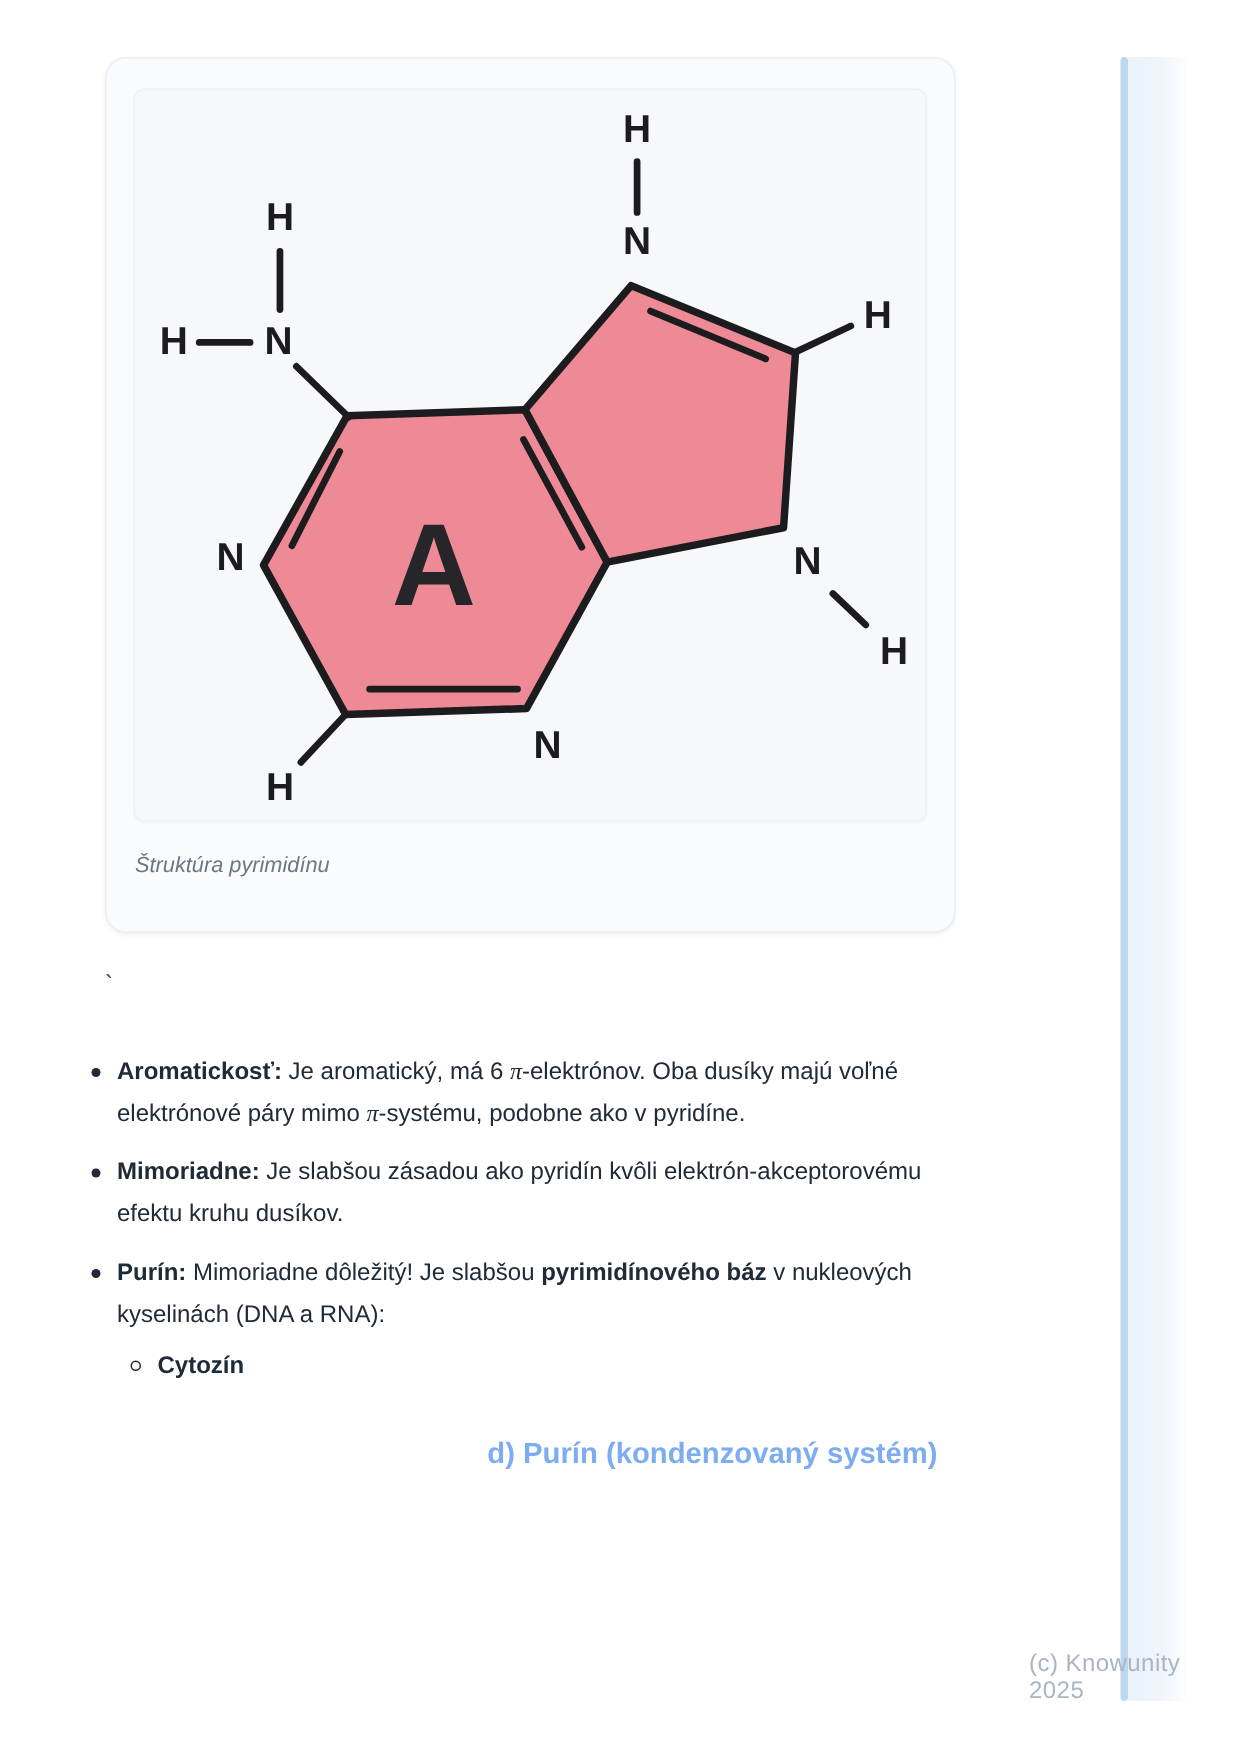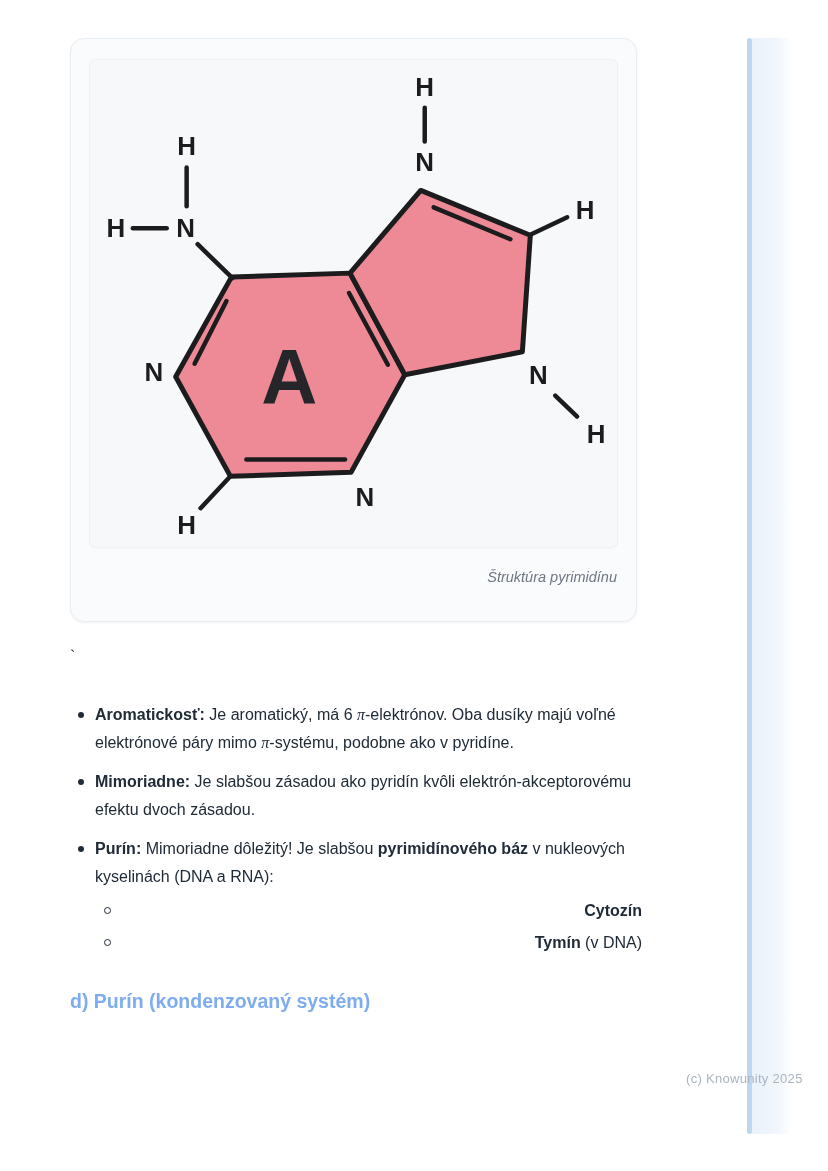--- a/index.html
+++ b/index.html
@@ -15,66 +15,66 @@
     box-sizing:border-box; background:#fafbfd;
     border:1px solid #e8edf3; border-radius:14px;
     padding:21px 19px; box-shadow:0 1px 3px rgba(16,24,40,.05);
   }
   .figure {
     width:527px; height:487px; background:#f7f8f9; border-radius:6px;
     box-shadow:0 0 0 1px #eef1f5, 0 1px 3px rgba(16,24,40,.05);
   }
   .figure svg { display:block; width:100%; height:100%; }
   .caption {
-    margin-top:22px; text-align:right; font-style:italic;
+    margin-top:22px; text-align:left; font-style:italic;
     font-size:14.5px; color:#6e7681;
   }
 
   .ring { stroke-width:5; stroke-linejoin:round; }
   .bond { stroke:#1c1c1e; stroke-width:4.5; stroke-linecap:round; }
   .atom {
     font-family:"Liberation Sans", sans-serif; font-weight:700;
     font-size:26px; fill:#1c1c1e; text-anchor:middle;
   }
   .ring-letter {
     font-family:"Liberation Sans", sans-serif; font-weight:700;
     font-size:78px; fill:#26262a; text-anchor:middle;
   }
 
   
   .stray {
     position:absolute; left:70px; top:648px; font-size:16px; color:#3a4452;
   }
   .content {
-    position:absolute; left:70px; top:701px; width:572px;
+    position:absolute; left:53px; top:701px; width:572px;
     font-size:16px; line-height:28px; color:#202b38;
   }
   .content b { font-weight:700; }
   ul.blist { list-style:none; margin:0; padding:0 0 0 25px; }
   ul.blist > li { position:relative; margin:0 0 11px 0; }
   ul.blist > li::before {
     content:""; position:absolute; left:-17px; top:11px;
     width:6px; height:6px; border-radius:50%; background:#202b38;
   }
   ul.sublist { list-style:none; margin:6px 0 0 0; padding:0 0 0 27px; }
-  ul.sublist > li { position:relative; margin:0 0 4px 0;text-align:right; }
+  ul.sublist > li { position:relative; margin:0 0 4px 0; }
   ul.sublist > li::before {
     content:""; position:absolute; left:-18px; top:10px;
     width:5px; height:5px; border-radius:50%;
     border:1.5px solid #202b38; background:transparent;
   }
   .pi { font-family:"Liberation Serif", serif; font-style:italic; }
   h3.section {
     margin:30px 0 18px 0; font-size:19.5px; font-weight:700; color:#7dacf0;
   }
 
   
   .footer {
-    position:absolute; left:686px; top:1071px; z-index:3;
-    font-size:13px; color:#a9b5c3; letter-spacing:.3px;
+    position:absolute; left:686px; top:1101px; z-index:3;
+    font-size:16px; color:#a9b5c3; letter-spacing:.3px;
   }
   .scroll-track {
     position:absolute; left:752px; top:38px; width:39px; height:1096px; z-index:1;
     background:linear-gradient(to right, #ebf2fa 0%, #eff5fb 55%, #fdfeff 100%);
   }
   .scroll-thumb {
     position:absolute; left:747px; top:38px; width:5px; height:1096px; z-index:2;
     background:#bdd7f0; border-radius:3px;
   }
 </style>
@@ -123,30 +123,29 @@
   </div>
   <div class="caption">Štruktúra pyrimidínu</div>
 </section>
 
 <div class="stray">`</div>
 
 <div class="content">
   <ul class="blist">
     <li><b>Aromatickosť:</b><span> Je aromatický, má 6 </span><span class="pi">π</span><span>-elektrónov. Oba dusíky majú voľné elektrónové páry mimo </span><span class="pi">π</span><span>-systému, podobne ako v pyridíne.</span></li>
 
-    <li><b>Mimoriadne:</b><span> Je slabšou zásadou ako pyridín kvôli elektrón-akceptorovému efektu dvoch zásadou.</span></li>
+    <li><b>Mimoriadne:</b><span> Je slabšou zásadou ako pyridín kvôli elektrón-akceptorovému efektu kruhu dusíkov.</span></li>
 
     <li><b>Purín:</b><span> Mimoriadne dôležitý! Je slabšou </span><b>pyrimidínového báz</b><span> v nukleových kyselinách (DNA a RNA):</span>
       <ul class="sublist">
         <li><b>Cytozín</b><span></span></li>
-        <li><b>Tymín</b><span> (v DNA)</span></li>
       </ul>
     </li>
   </ul>
 
-  <h3 class="section" style="color: rgb(125, 172, 240);">d) Purín (kondenzovaný systém)</h3>
+  <h3 class="section" style="color: rgb(125, 172, 240); text-align: right;">d) Purín (kondenzovaný systém)</h3>
 
 </div>
 
 <div class="footer">(c) Knowunity 2025</div>
 
 <div class="scroll-track"></div>
 <div class="scroll-thumb"></div>
 
 </body></html>

